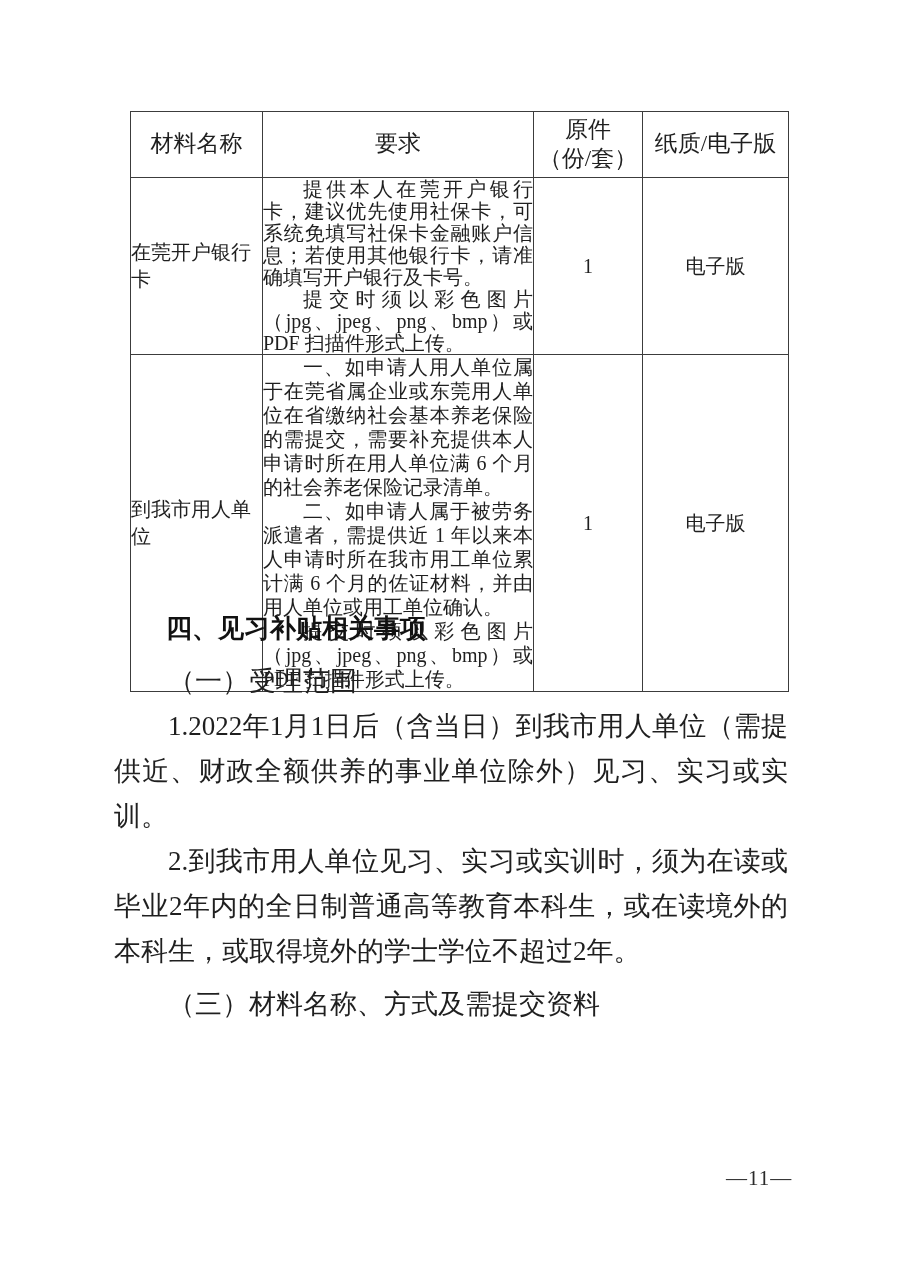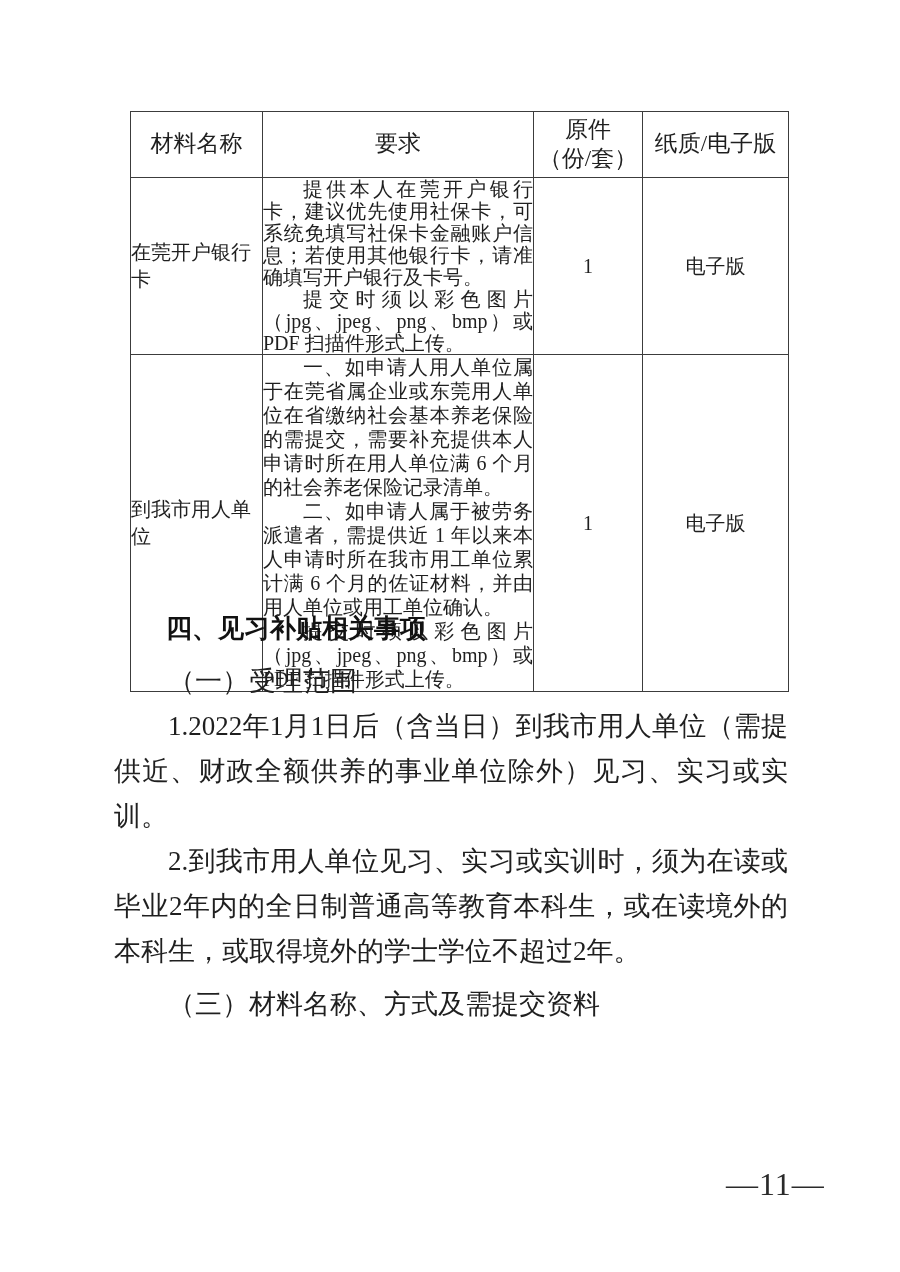--- a/index.html
+++ b/index.html
@@ -84,21 +84,21 @@
     margin: 0;
     text-indent: 2em;
     text-align: justify;
   }
 
   
   .page-number {
     position: absolute;
     left: 726px;
     top: 1166px;
-    font-size: 32px;
+    font-size: 21px;
     color: #2a2a2a;
     letter-spacing: 1px;
     text-align: right;
   }
 </style>
 </head>
 <body>
 
 <table class="doc-table">
   <colgroup>

